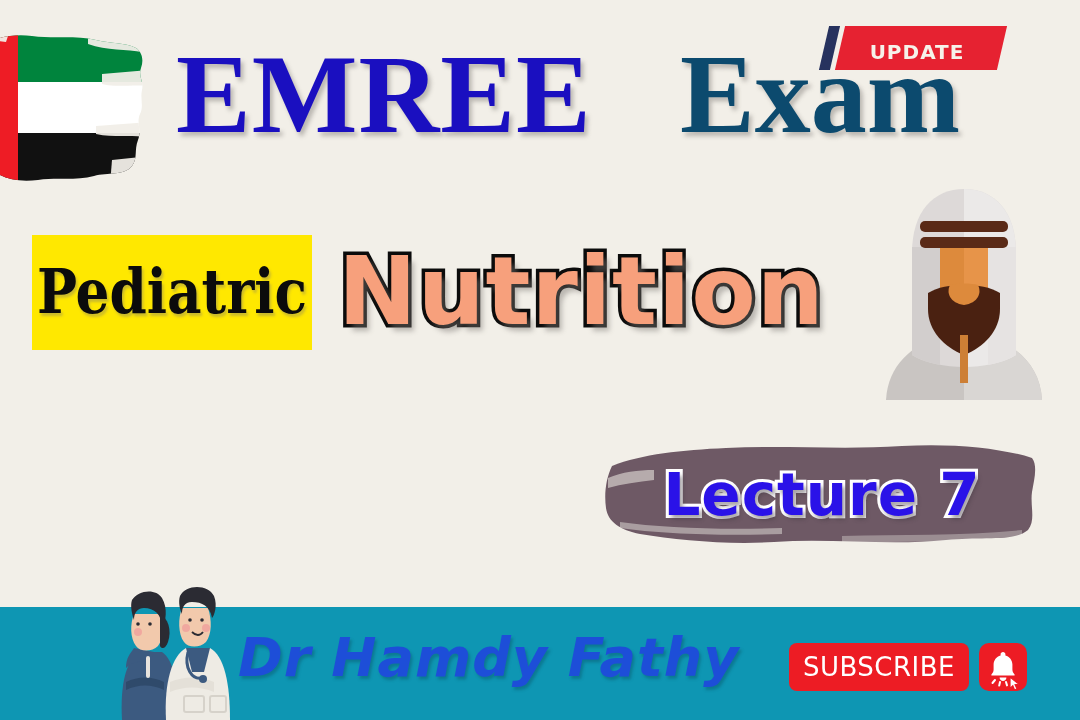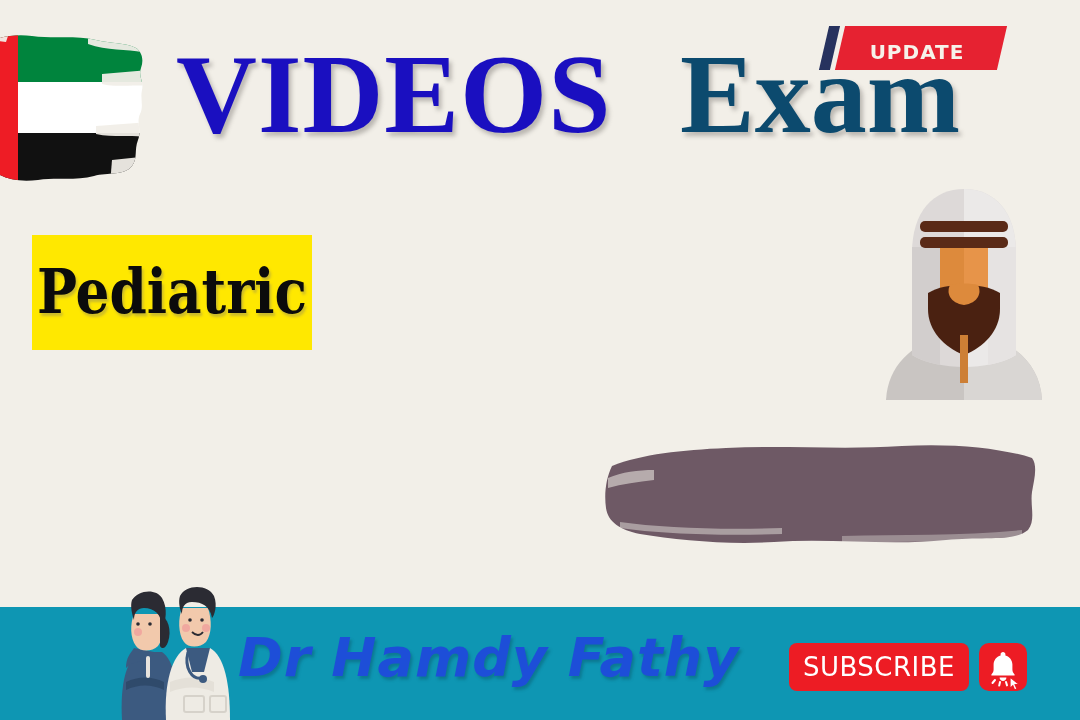--- a/index.html
+++ b/index.html
@@ -240,32 +240,33 @@
 
     <g clip-path="url(#brushClip)" opacity="0.95">
       <path d="M96,0 L158,0 L158,24 C140,18 118,22 96,14 Z" fill="#f2efe8"></path>
       <path d="M110,44 L158,40 L158,56 C140,54 126,58 110,54 Z" fill="#f2efe8"></path>
       <path d="M104,96 L158,92 L158,108 C138,104 122,108 104,104 Z" fill="#f2efe8"></path>
       <path d="M120,130 L158,126 L158,155 L118,155 Z" fill="#f2efe8"></path>
       <path d="M0,0 L18,0 L14,12 L0,10 Z" fill="#f2efe8"></path>
     </g>
   </svg>
 
-  <div class="emree">VIDEOS</div>
+  <div class="emree">EMREE</div>
   <div class="exam">Exam</div>
 
   <div class="update-wrap">
     <div class="update-slash"></div>
     <div class="update-band"></div>
     <div class="update-text">UPDATE</div>
   </div>
 
   <div class="pediatric-box"></div>
   <div class="pediatric-text">Pediatric</div>
 
+  <div class="nutrition">Nutrition</div>
 
 
   <svg class="arab-man" viewBox="0 0 200 215">
 
     <path d="M22,215 C24,180 48,160 76,152 L124,152 C152,160 176,180 178,215 Z" fill="#c9c5c2"></path>
     <path d="M100,152 L124,152 C152,160 176,180 178,215 L100,215 Z" fill="#d9d6d3"></path>
 
     <path d="M48,68 C48,26 70,4 100,4 C130,4 152,26 152,68 L152,170 C140,178 118,182 100,182 C82,182 60,178 48,170 Z" fill="#ddd9d8"></path>
     <path d="M100,4 C130,4 152,26 152,68 L152,170 C140,178 118,182 100,182 Z" fill="#ebe9e8"></path>
 
@@ -287,20 +288,21 @@
 
   <svg class="lecture-brush" viewBox="0 0 440 125">
     <path d="M10,34 C40,22 80,18 124,16 C180,13 240,18 300,14 C350,11 400,16 430,26
              C436,34 432,48 430,60 C428,74 434,88 426,98 C412,110 380,104 344,108
              C288,114 230,106 172,110 C124,113 76,108 38,102 C18,98 6,90 4,76
              C2,62 4,46 10,34 Z" fill="#6e5965"></path>
     <path d="M6,46 C20,40 36,38 52,38 L52,48 C36,50 20,52 6,56 Z" fill="#f2efe8" opacity=".55"></path>
     <path d="M18,90 C60,96 120,98 180,96 L180,102 C120,104 58,102 18,96 Z" fill="#f2efe8" opacity=".45"></path>
     <path d="M240,104 C300,102 360,104 420,98 L420,104 C360,110 300,110 240,110 Z" fill="#f2efe8" opacity=".35"></path>
   </svg>
+  <div class="lecture-text">Lecture 7</div>
 
   <div class="bottom-bar"></div>
 
   <svg class="doctors" viewBox="0 0 136 164">
 
     <path d="M18,164 C16,128 22,104 36,96 L58,96 C70,104 74,128 74,164 Z" fill="#3c5a80"></path>
     <path d="M30,92 C26,98 22,102 22,112 C28,106 38,104 46,106 L50,96 Z" fill="#3c5a80"></path>
     <path d="M22,126 C34,120 48,120 60,126 L60,134 C48,128 34,128 22,134 Z" fill="#2f4a6b"></path>
     <path d="M56,58 C60,70 60,82 54,90 C48,96 36,96 32,90 C26,82 26,68 30,58 Z" fill="#f2c9ac"></path>
     <path d="M28,44 C34,34 52,32 58,42 C64,52 62,66 58,72 C58,58 50,52 40,52 C34,52 30,56 30,64 C28,58 26,50 28,44 Z" fill="#2b2b33"></path>

